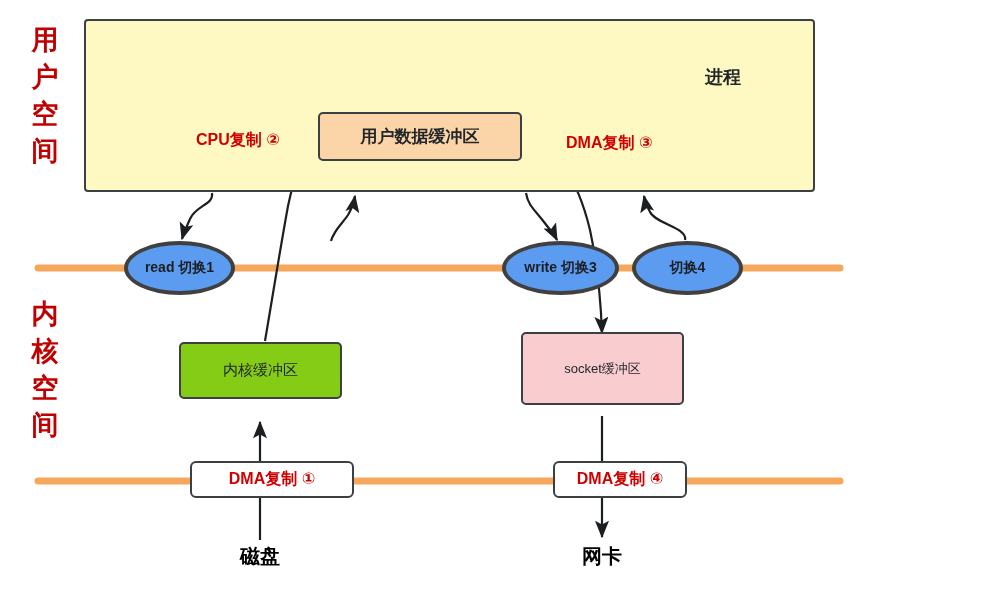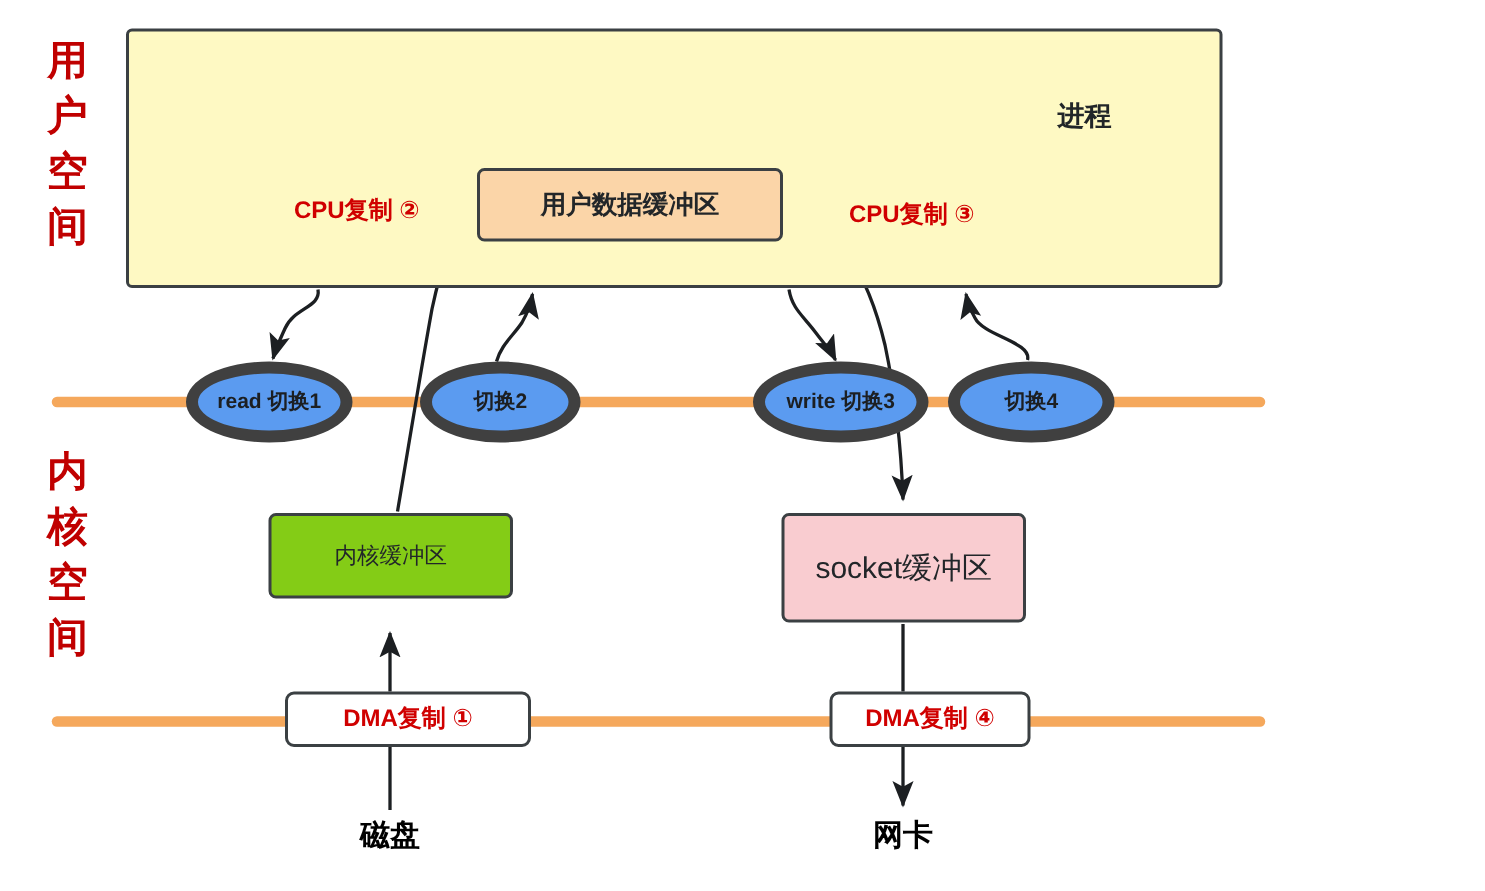--- a/index.html
+++ b/index.html
@@ -68,23 +68,23 @@
     font-weight: bold;
     color: #222629;
   }
   #kernel-buffer-box {
     left: 179px; top: 342px; width: 163px; height: 57px;
     background: #84cc16;
     font-size: 15px;
     color: #222629;
   }
   #socket-buffer-box {
-    left: 521px; top: 342px; width: 163px; height: 73px;
+    left: 521px; top: 332px; width: 163px; height: 73px;
     background: #f9ccd0;
-    font-size: 20px;
+    font-size: 13px;
     color: #222629;
   }
   .dma-box {
     background: #ffffff;
     color: #d00000;
     font-size: 16px;
     font-weight: bold;
     border-radius: 6px;
     white-space: nowrap;
   }
@@ -92,21 +92,21 @@
   #dma-copy-4 { left: 533px; top: 461px; width: 134px; height: 37px; margin-left: 20px; }
 
   
   .ellipse {
     position: absolute;
     box-sizing: border-box;
     display: flex;
     align-items: center;
     justify-content: center;
     background: #5b9bf0;
-    border: 8px solid #404040;
+    border: 4px solid #404040;
     border-radius: 50%;
     font-size: 14px;
     font-weight: bold;
     color: #1c1f22;
     white-space: nowrap;
   }
   #switch-1 { left: 124px; top: 241px; width: 111px; height: 54px; }
   #switch-2 { left: 280px; top: 241px; width: 107px; height: 54px; }
   #switch-3 { left: 502px; top: 241px; width: 117px; height: 54px; }
   #switch-4 { left: 632px; top: 241px; width: 111px; height: 54px; }
@@ -187,24 +187,23 @@
     <span>间</span>
   </div>
 
   <div class="box" id="process-box">
     <div id="process-label">进程</div>
   </div>
 
   <div class="box" id="user-buffer-box">用户数据缓冲区</div>
 
   <div class="cpu-copy-label" id="cpu-copy-2">CPU复制 ②</div>
-  <div class="cpu-copy-label" id="cpu-copy-3">CPU复制 ③</div>
+  <div class="cpu-copy-label" id="cpu-copy-3">DMA复制 ③</div>
 
   <div class="ellipse" id="switch-1">read 切换1</div>
-  <div class="ellipse" id="switch-2">切换2</div>
   <div class="ellipse" id="switch-3">write 切换3</div>
   <div class="ellipse" id="switch-4">切换4</div>
 
   <div class="box" id="kernel-buffer-box">内核缓冲区</div>
   <div class="box" id="socket-buffer-box">socket缓冲区</div>
 
   <div class="box dma-box" id="dma-copy-1">DMA复制 ①</div>
   <div class="box dma-box" id="dma-copy-4">DMA复制 ④</div>
 
   <div class="device-label" id="disk-label">磁盘</div>

